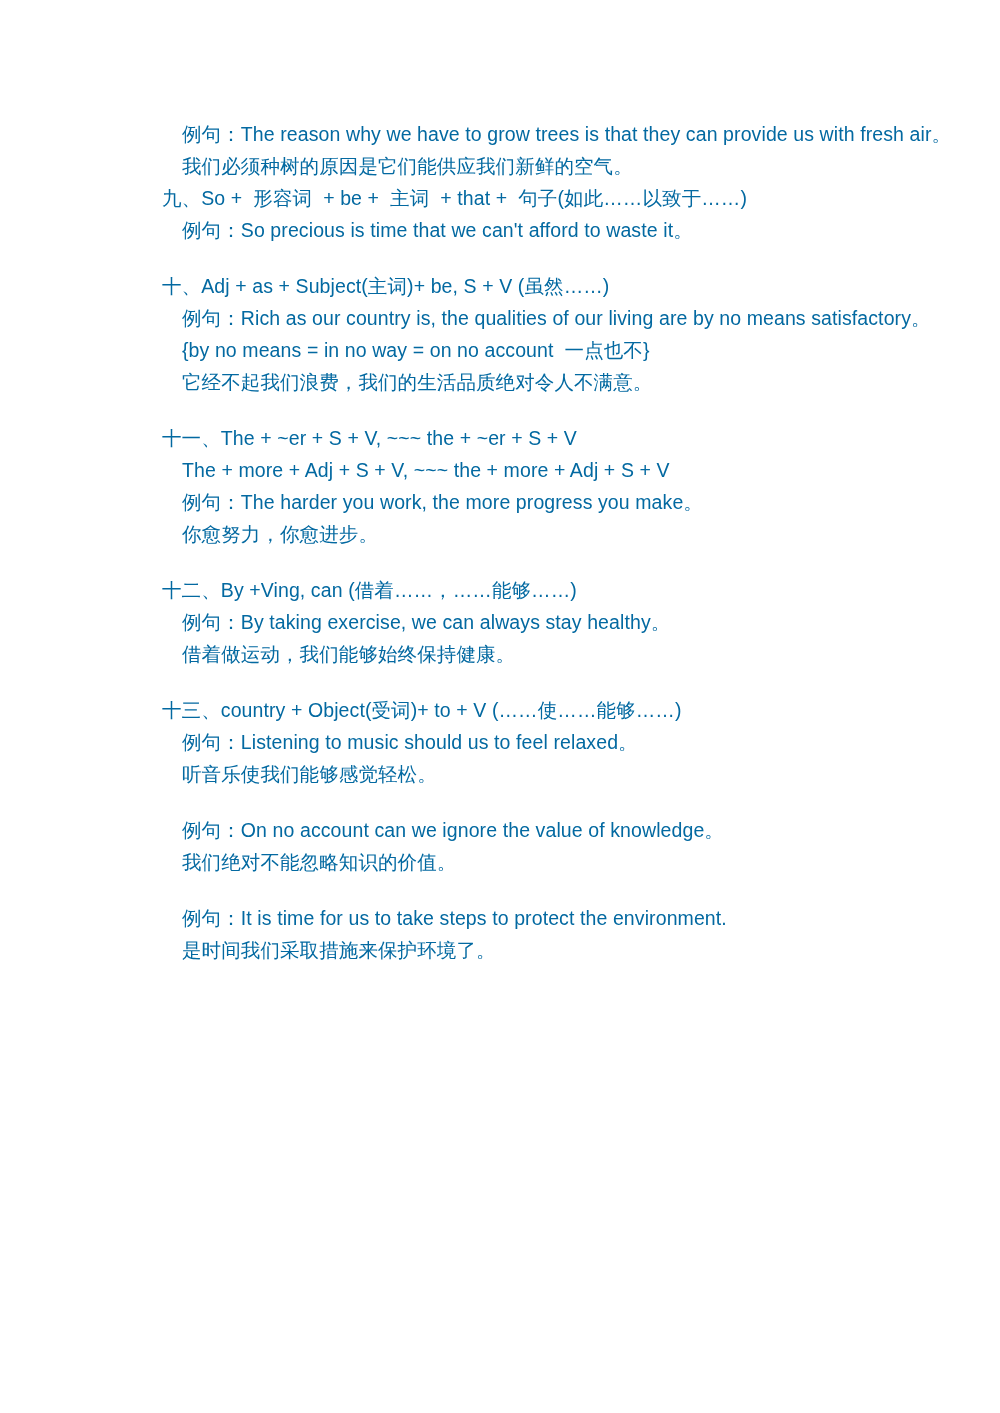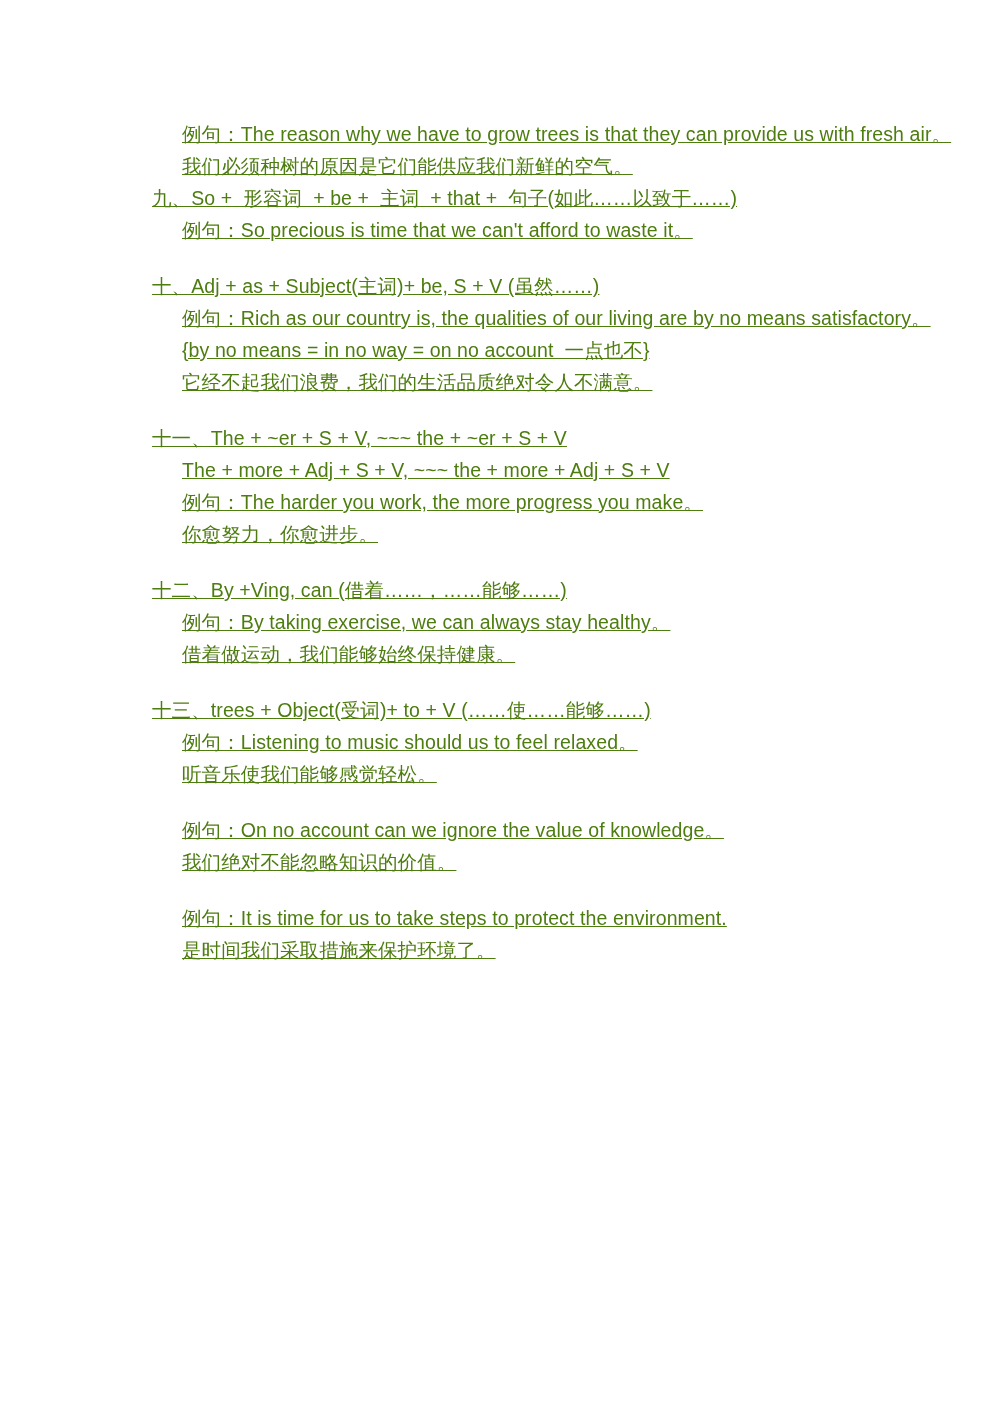--- a/index.html
+++ b/index.html
@@ -30,25 +30,24 @@
     margin: 0 0 24px 0;
   }
   .section:last-child {
     margin-bottom: 0;
   }
   .line {
     font-size: 19.5px;
     line-height: 32px;
     white-space: pre-wrap;
     letter-spacing: 0.1px;
-    color: #4d7c0f;
-    text-decoration: underline;
+    color: #0369a1;
   }
   .line.heading {
-    margin-left: 0;
+    margin-left: 10px;
   }
   .line.indent {
     margin-left: 30px;
   }
   .section.nogap {
     margin-bottom: 0;
   }
 </style>
 </head>
 <body>
@@ -74,21 +73,21 @@
         <div class="line indent">The + more + Adj + S + V, ~~~ the + more + Adj + S + V</div>
         <div class="line indent">例句：The harder you work, the more progress you make。</div>
         <div class="line indent">你愈努力，你愈进步。</div>
       </div>
       <div class="section">
         <div class="line heading">十二、By +Ving, can (借着……，……能够……)</div>
         <div class="line indent">例句：By taking exercise, we can always stay healthy。</div>
         <div class="line indent">借着做运动，我们能够始终保持健康。</div>
       </div>
       <div class="section">
-        <div class="line heading">十三、trees + Object(受词)+ to + V (……使……能够……)</div>
+        <div class="line heading">十三、country + Object(受词)+ to + V (……使……能够……)</div>
         <div class="line indent">例句：Listening to music should us to feel relaxed。</div>
         <div class="line indent">听音乐使我们能够感觉轻松。</div>
       </div>
       <div class="section">
         <div class="line indent">例句：On no account can we ignore the value of knowledge。</div>
         <div class="line indent">我们绝对不能忽略知识的价值。</div>
       </div>
       <div class="section">
         <div class="line indent">例句：It is time for us to take steps to protect the environment.</div>
         <div class="line indent">是时间我们采取措施来保护环境了。</div>

